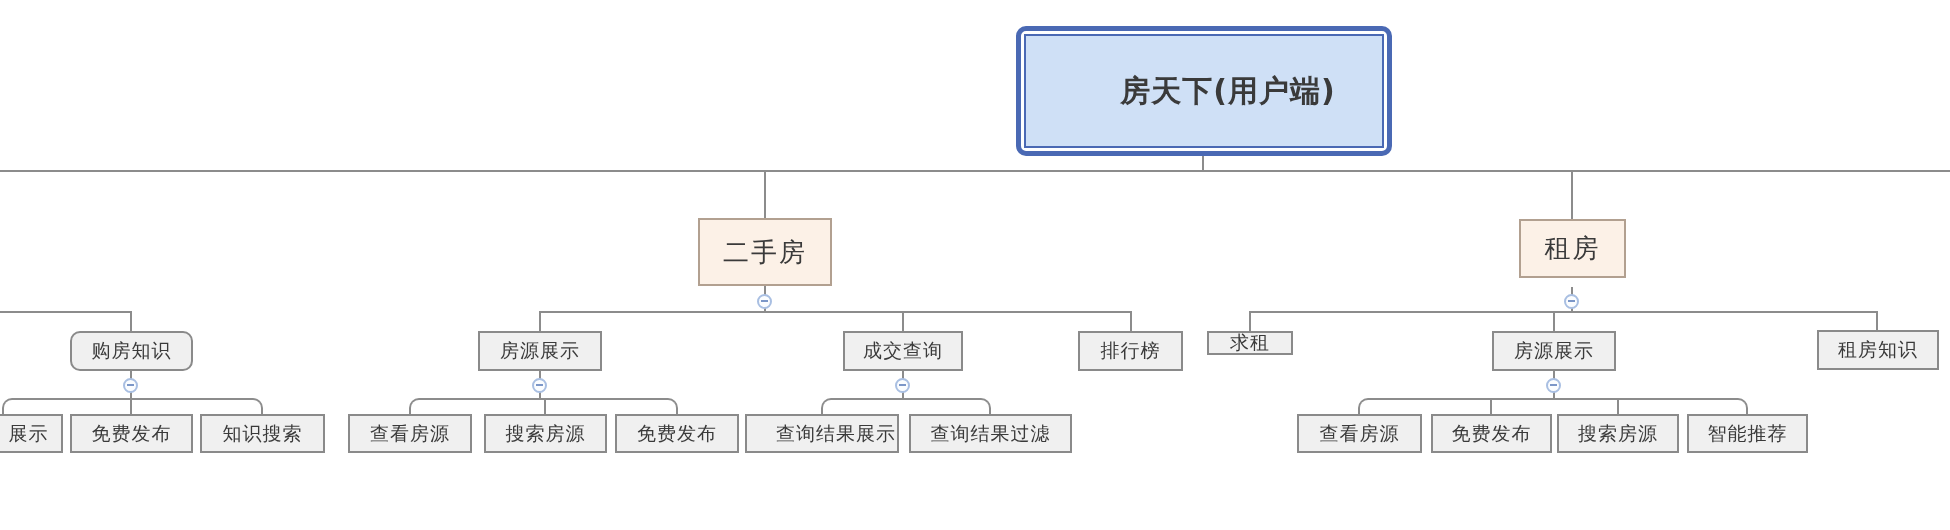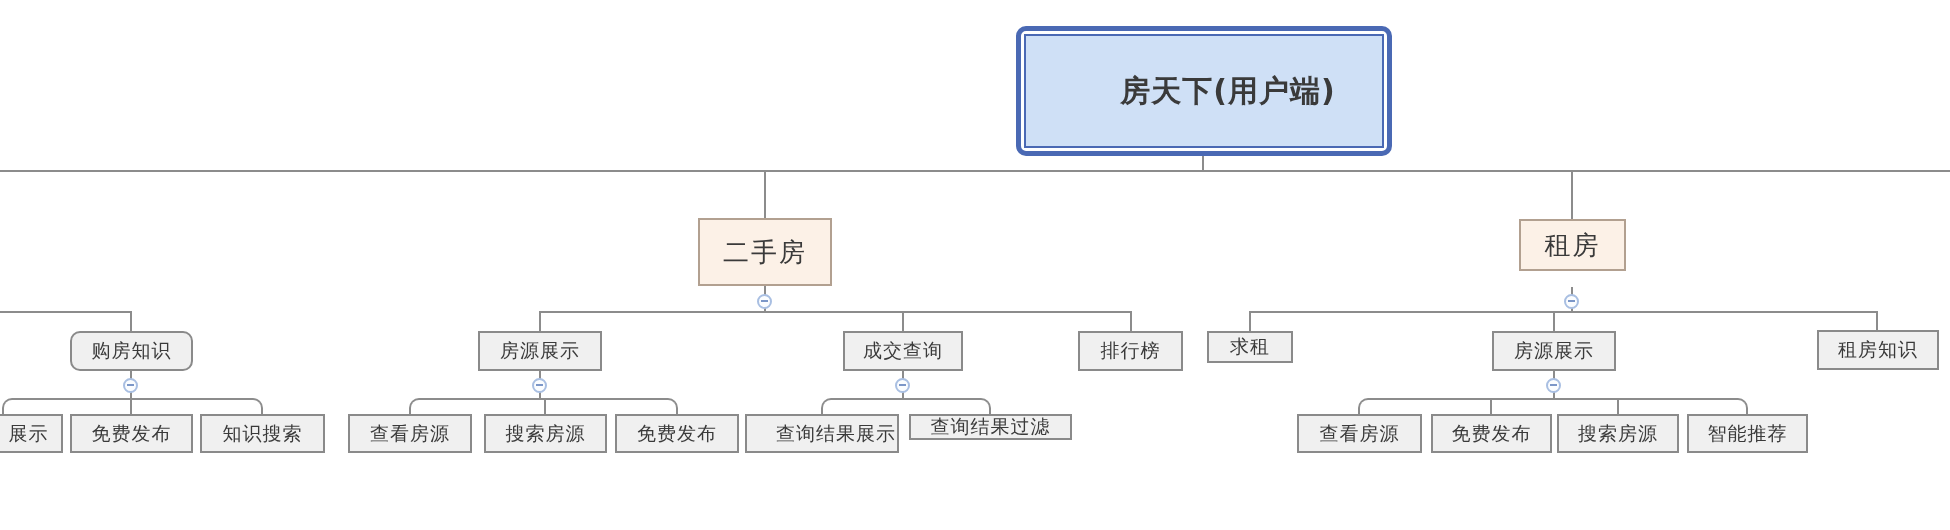--- a/index.html
+++ b/index.html
@@ -49,36 +49,36 @@
     <div class="elbow eleft eright rounded" style="left: 2px; top: 398px; width: 261px; height: 16px;"></div>
     <div class="elbow eleft eright rounded" style="left: 409px; top: 398px; width: 269px; height: 16px;"></div>
     <div class="elbow eleft eright rounded" style="left: 821px; top: 398px; width: 170px; height: 16px;"></div>
     <div class="elbow eleft eright rounded" style="left: 1358px; top: 398px; width: 390px; height: 16px;"></div>
     <div class="node root" style="left: 1016px; top: 26px; width: 376px; height: 130px;">
       <span class="root-inner">房天下(用户端)</span>
     </div>
     <div class="node branch" style="left: 698px; top: 218px; width: 134px; height: 68px;">
       <span class="node-label">二手房</span>
     </div>
-    <div class="node branch" style="left: 1519px; top: 219px; width: 107px; height: 52px;">
+    <div class="node branch" style="left: 1519px; top: 219px; width: 107px; height: 59px;">
       <span class="node-label">租房</span>
     </div>
     <div class="node sub" style="left: 70px; top: 331px; width: 123px; height: 40px; border-radius: 10px;">
       <span class="node-label">购房知识</span>
     </div>
     <div class="node sub" style="left: 478px; top: 331px; width: 124px; height: 40px;">
       <span class="node-label">房源展示</span>
     </div>
     <div class="node sub" style="left: 843px; top: 331px; width: 120px; height: 40px;">
       <span class="node-label">成交查询</span>
     </div>
     <div class="node sub" style="left: 1078px; top: 331px; width: 105px; height: 40px;">
       <span class="node-label">排行榜</span>
     </div>
-    <div class="node sub" style="left: 1207px; top: 331px; width: 86px; height: 32px;">
+    <div class="node sub" style="left: 1207px; top: 331px; width: 86px; height: 24px;">
       <span class="node-label">求租</span>
     </div>
     <div class="node sub" style="left: 1492px; top: 331px; width: 124px; height: 40px;">
       <span class="node-label">房源展示</span>
     </div>
     <div class="node sub" style="left: 1817px; top: 330px; width: 122px; height: 40px;">
       <span class="node-label">租房知识</span>
     </div>
     <div class="node leaf" style="left: -6px; top: 414px; width: 69px; height: 39px;">
       <span class="node-label">展示</span>
@@ -94,21 +94,21 @@
     </div>
     <div class="node leaf" style="left: 484px; top: 414px; width: 123px; height: 39px;">
       <span class="node-label">搜索房源</span>
     </div>
     <div class="node leaf" style="left: 615px; top: 414px; width: 124px; height: 39px;">
       <span class="node-label">免费发布</span>
     </div>
     <div class="node leaf" style="left: 745px; top: 414px; width: 154px; height: 39px; padding-left: 28px;">
       <span class="node-label">查询结果展示</span>
     </div>
-    <div class="node leaf" style="left: 909px; top: 414px; width: 163px; height: 26px;">
+    <div class="node leaf" style="left: 909px; top: 414px; width: 163px; height: 39px;">
       <span class="node-label">查询结果过滤</span>
     </div>
     <div class="node leaf" style="left: 1297px; top: 414px; width: 125px; height: 39px;">
       <span class="node-label">查看房源</span>
     </div>
     <div class="node leaf" style="left: 1431px; top: 414px; width: 121px; height: 39px;">
       <span class="node-label">免费发布</span>
     </div>
     <div class="node leaf" style="left: 1557px; top: 414px; width: 122px; height: 39px;">
       <span class="node-label">搜索房源</span>

